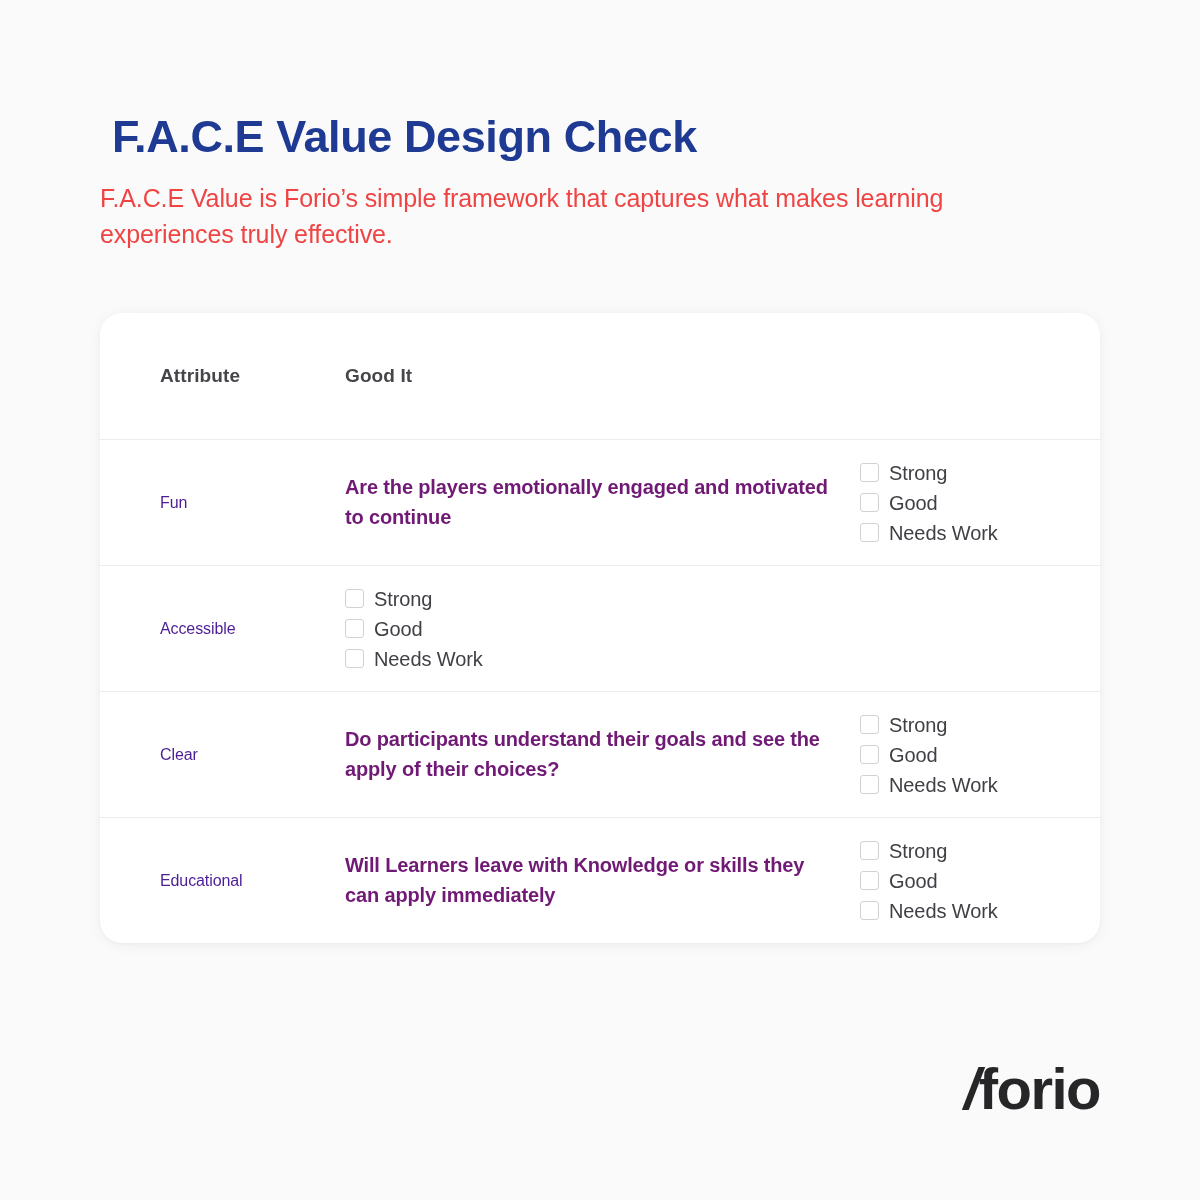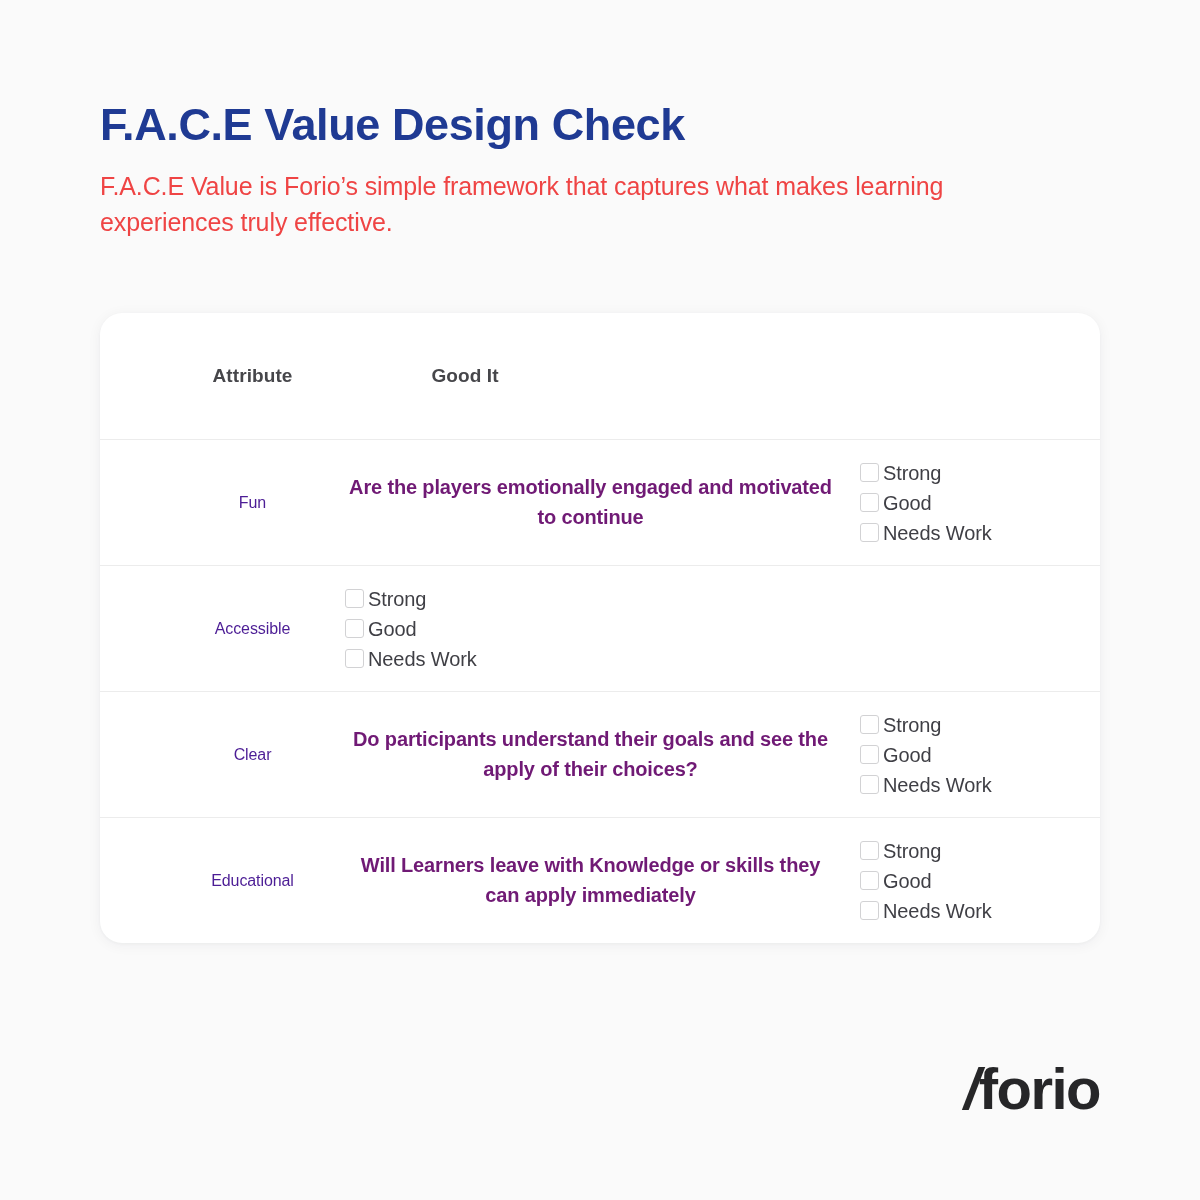--- a/index.html
+++ b/index.html
@@ -23,21 +23,21 @@
   }
 
   
   .header {
     position: absolute;
     left: 100px;
     top: 98px;
     width: 960px;
   }
   .page-title {
-    margin: 0;
+    margin: 12px;
     font-size: 45px;
     line-height: 1.18;
     font-weight: 700;
     letter-spacing: -0.4px;
     color: #1f3a93;
   }
   .page-subtitle {
     margin: 18px 0 8px 0;
     font-size: 25px;
     line-height: 1.42;
@@ -51,21 +51,20 @@
   .card {
     position: absolute;
     left: 100px;
     top: 313px;
     width: 1000px;
     background: #ffffff;
     border-radius: 22px;
     box-shadow: 0 2px 14px rgba(40, 44, 60, 0.055),
                 0 1px 3px rgba(40, 44, 60, 0.035);
     overflow: hidden;
-    text-align: center;
   }
 
   .table {
     width: 100%;
     box-sizing: border-box;
   }
 
   .row {
     display: flex;
     align-items: center;
@@ -116,21 +115,21 @@
   }
 
   .rate-list {
     display: flex;
     flex-direction: column;
     gap: 10px;
   }
   .rate-option {
     display: flex;
     align-items: center;
-    gap: 4px;
+    gap: 10px;
   }
   .checkbox {
     width: 19px;
     height: 19px;
     flex: 0 0 19px;
     box-sizing: border-box;
     border: 1.5px solid #d2d2d4;
     border-radius: 3px;
     background: #ffffff;
   }

